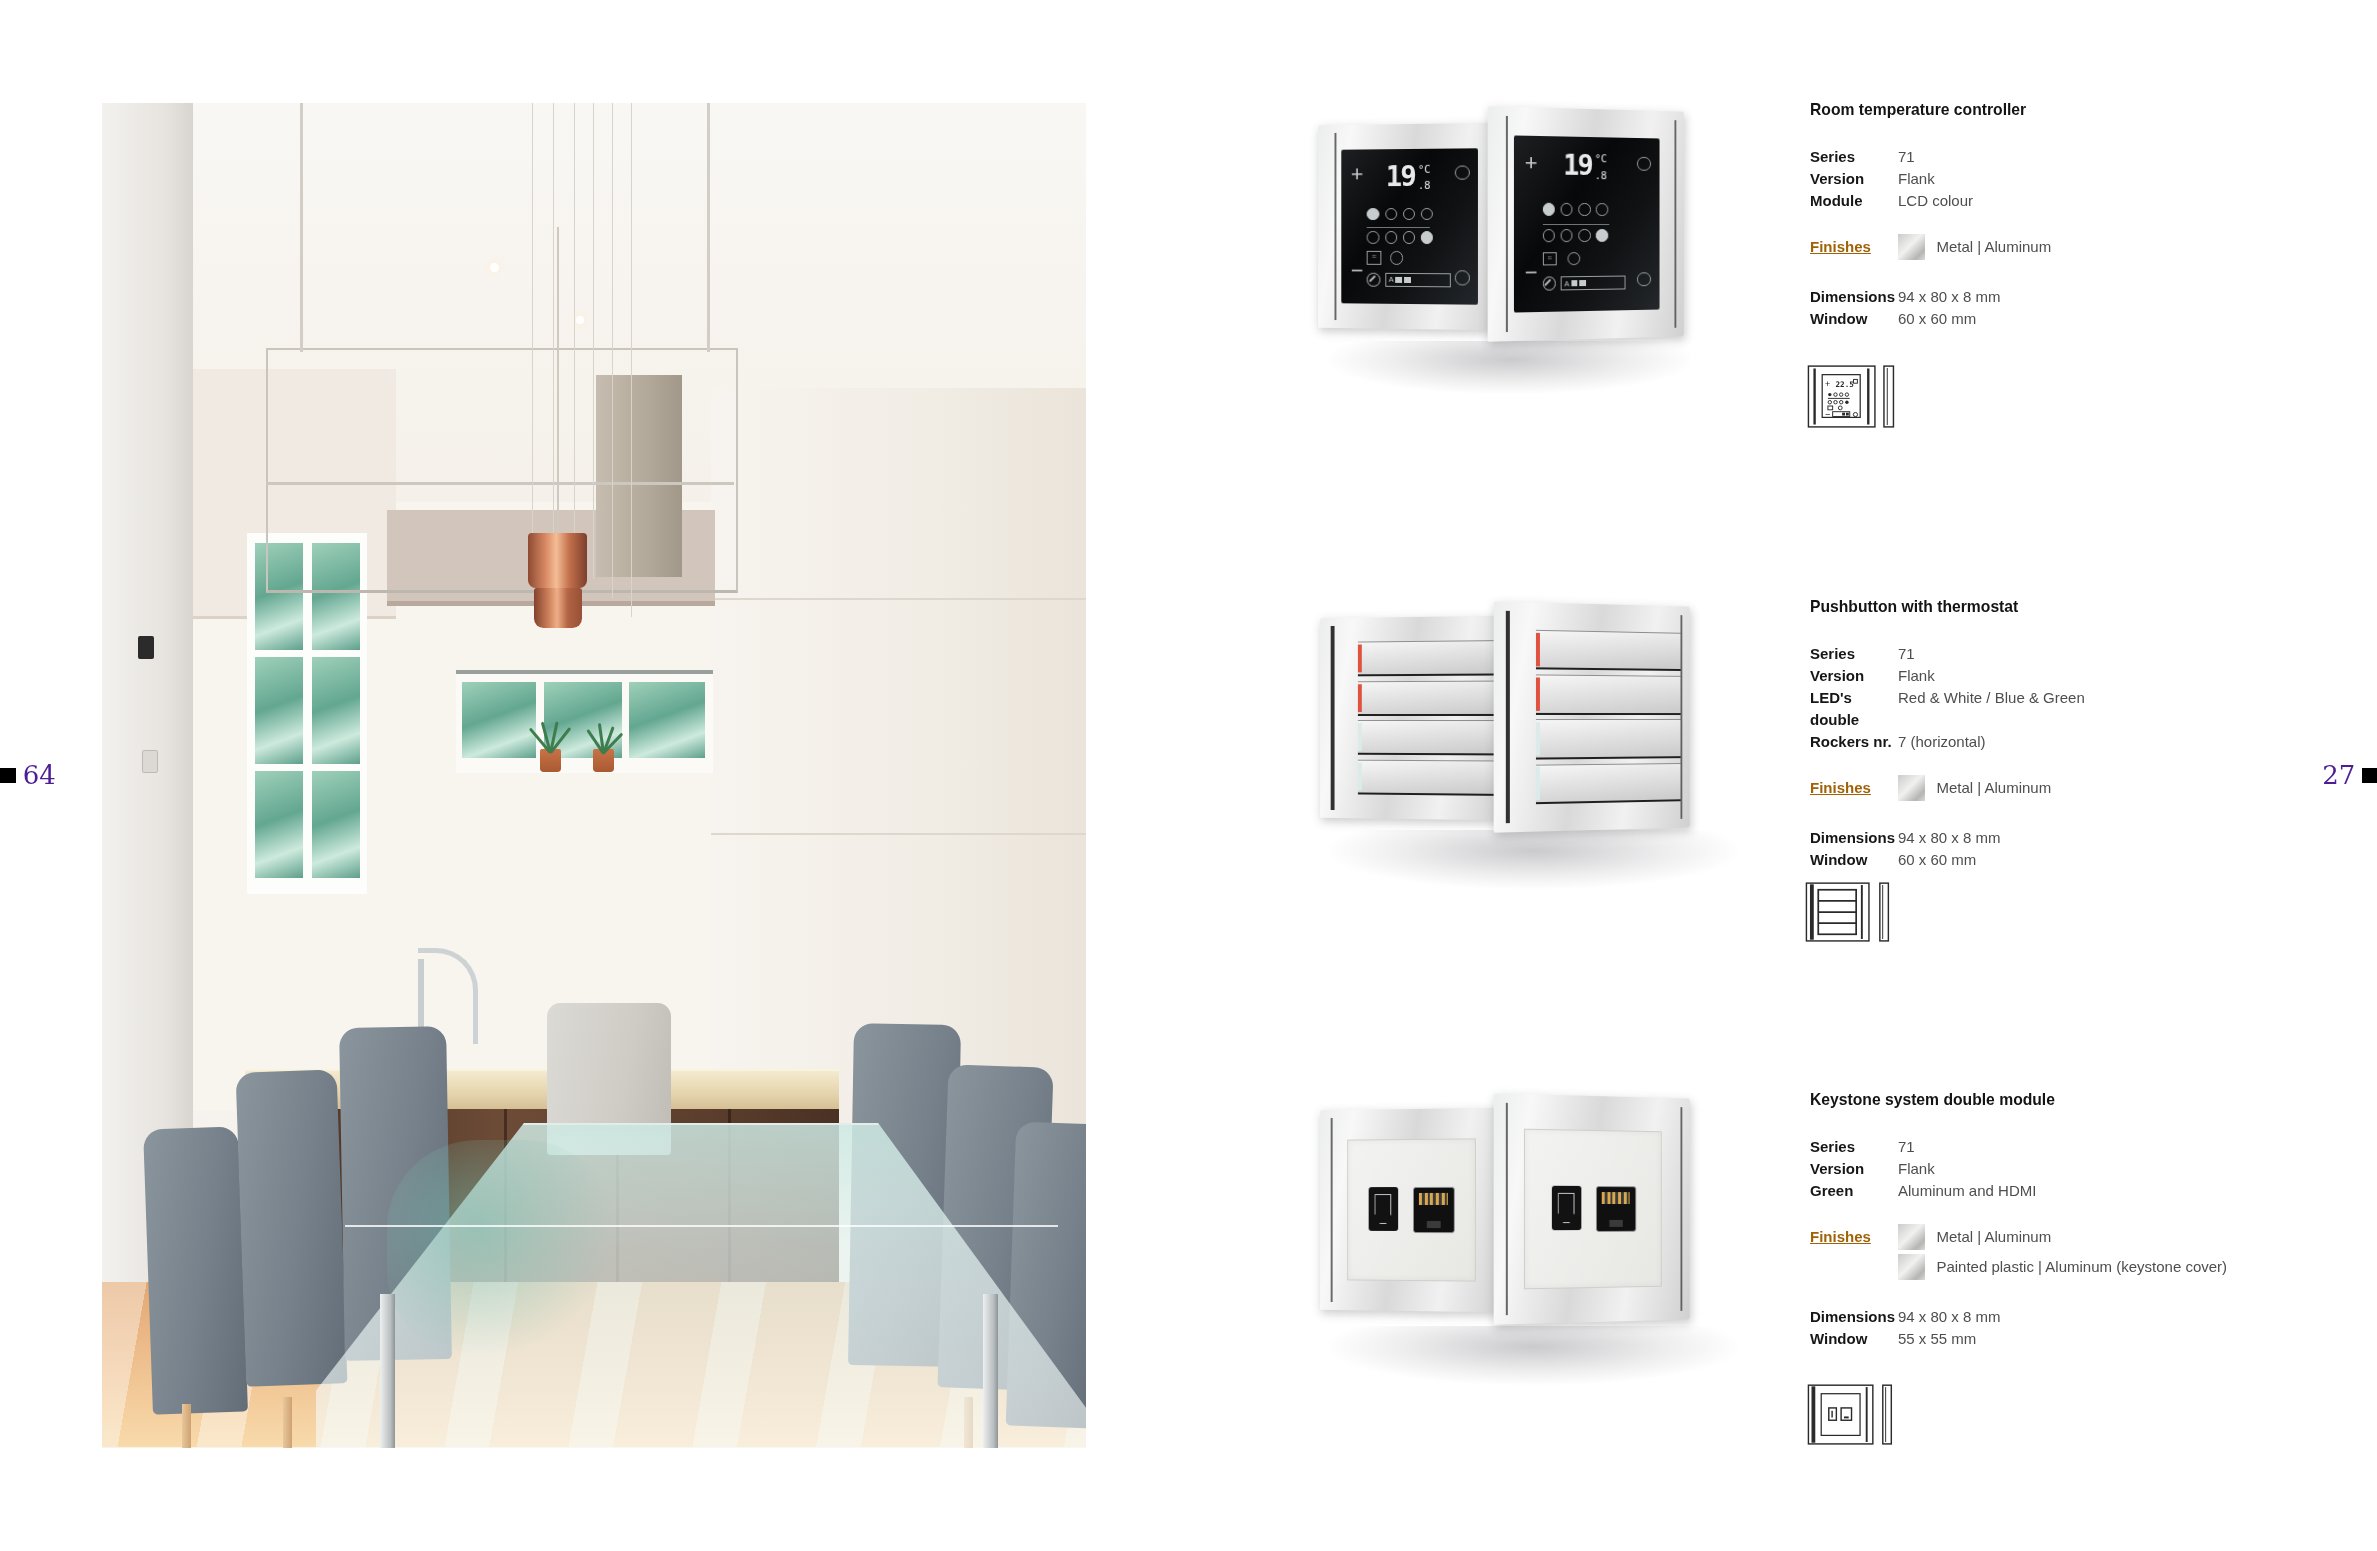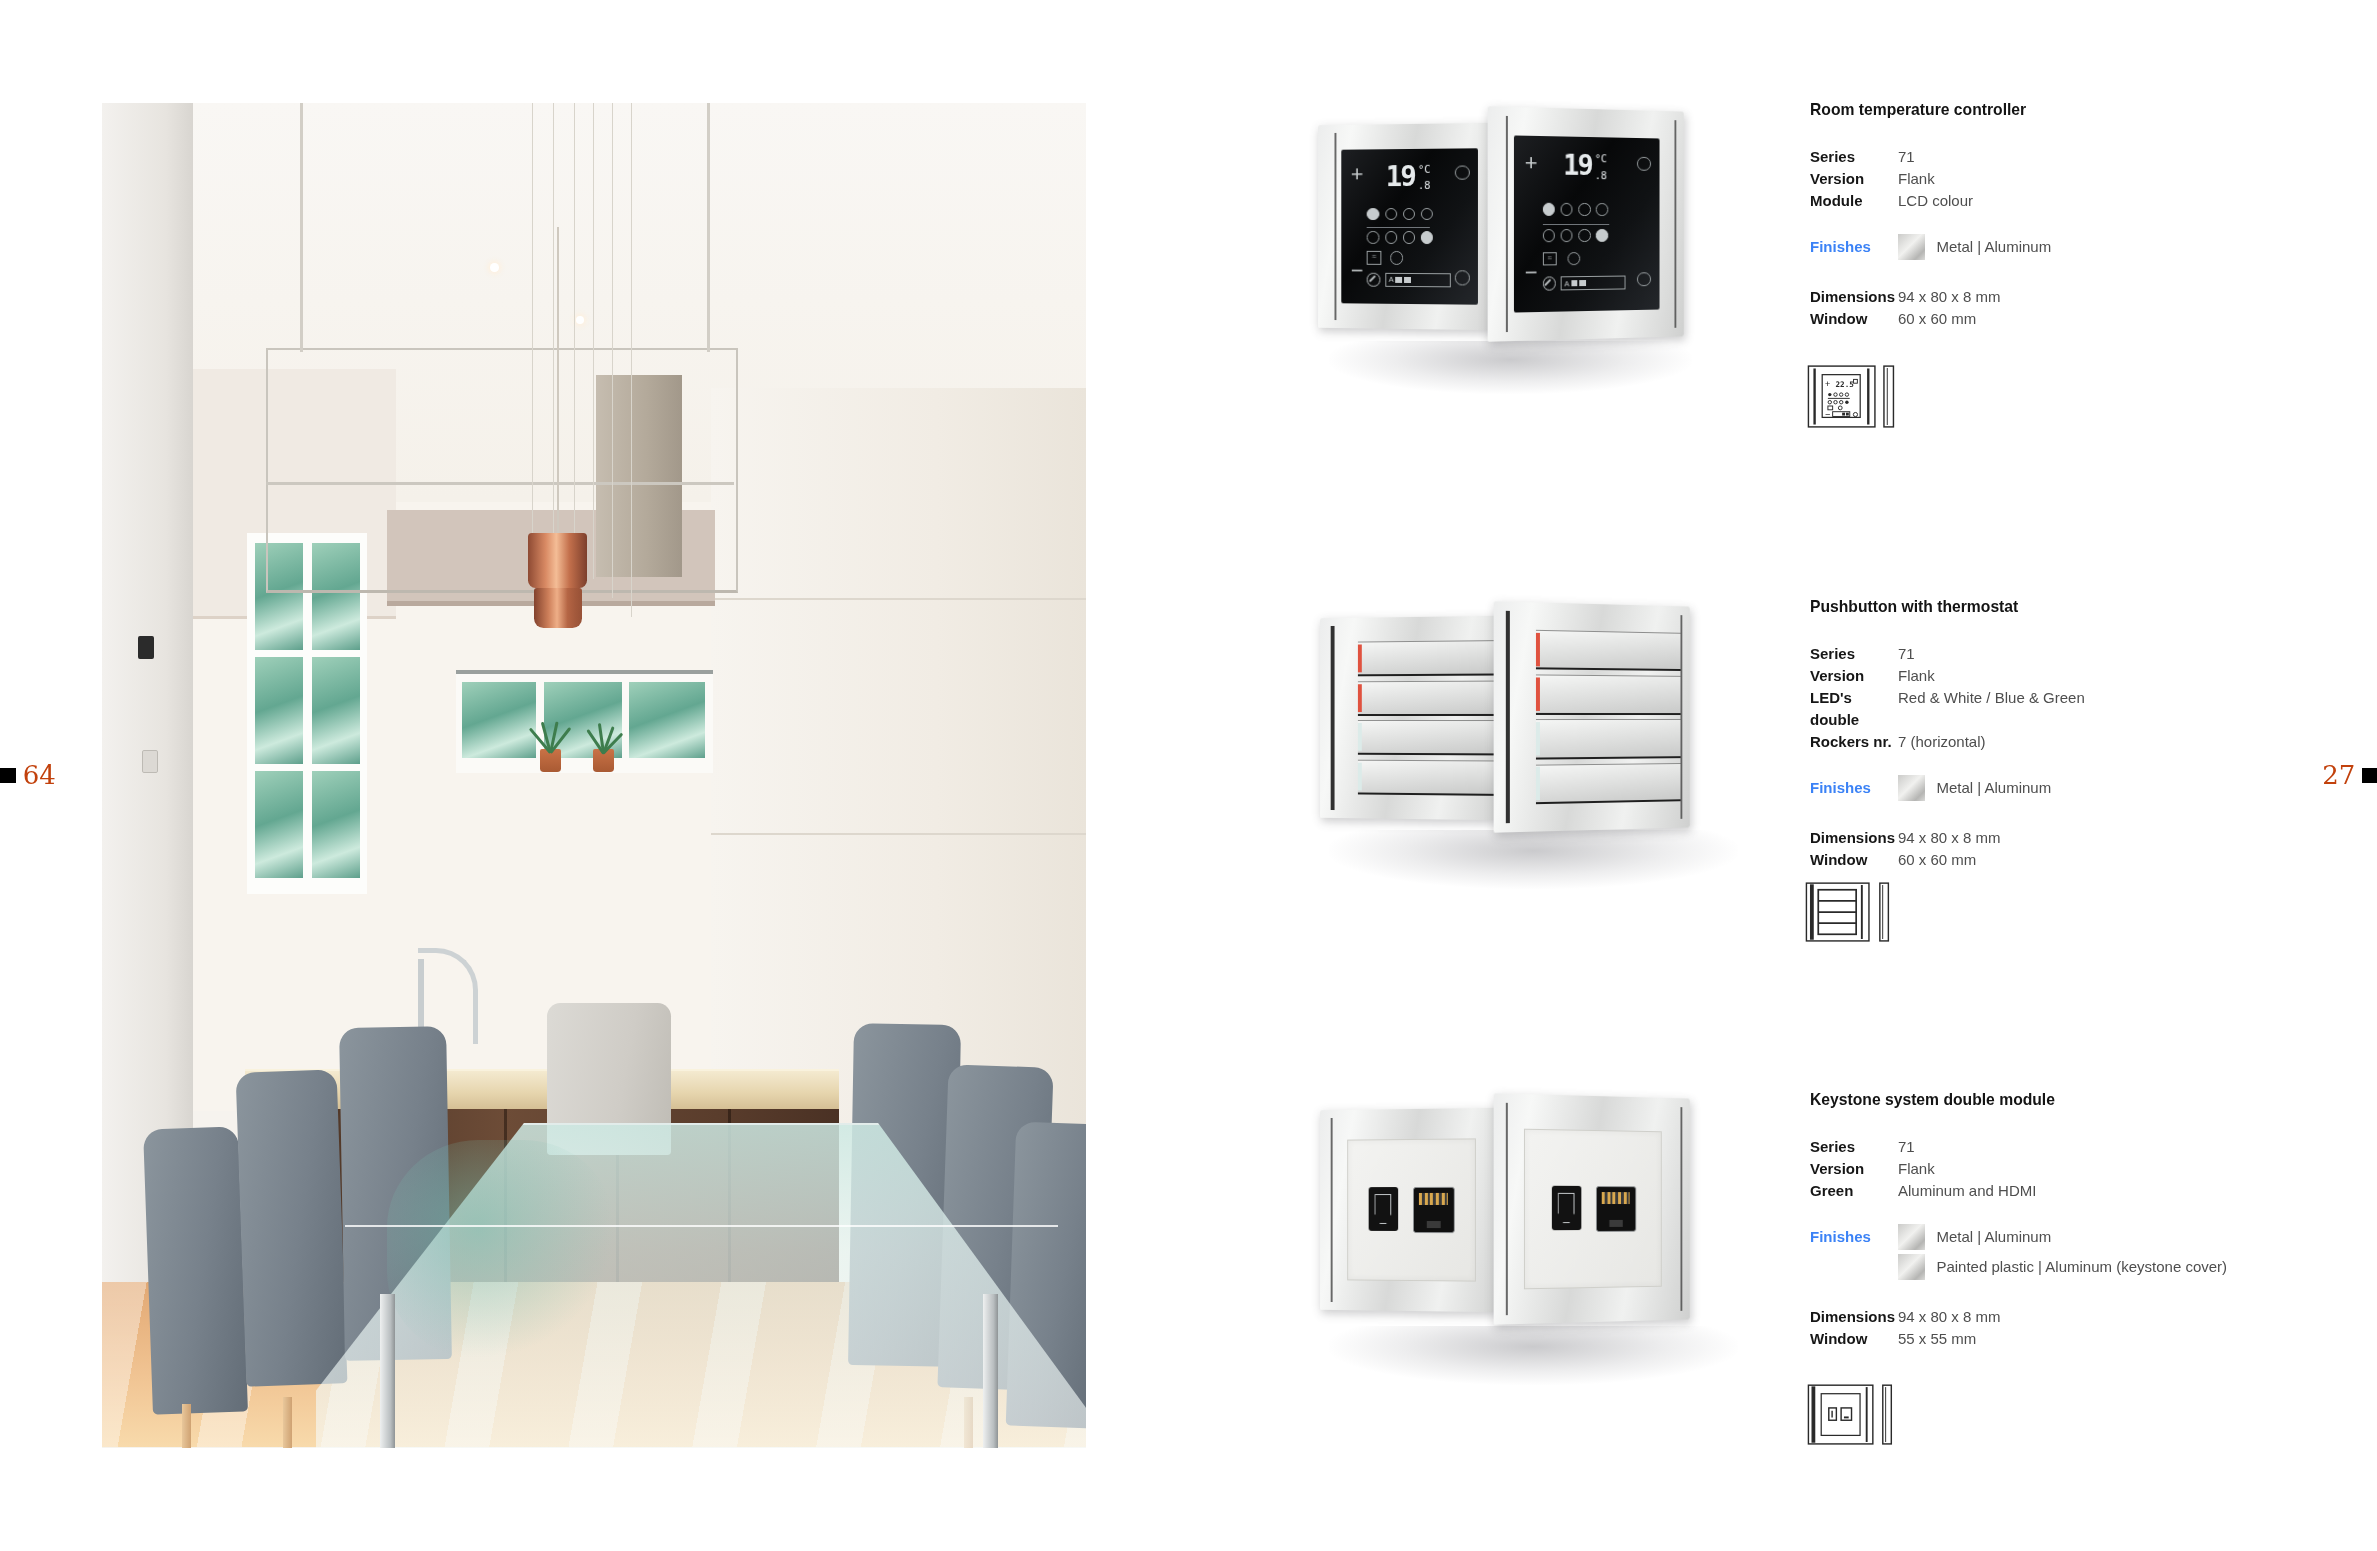--- a/index.html
+++ b/index.html
@@ -1,21 +1,21 @@
 <!DOCTYPE html>
 <html style="font-size:15px"><head>
 <meta charset="utf-8">
 <style>
   html,body{margin:0;padding:0;}
   body{width:2378px;height:1551px;background:#ffffff;position:relative;overflow:hidden;
        font-family:"Liberation Sans",sans-serif;color:#1b1b1b;}
 
   
   .pageno{position:absolute;display:flex;align-items:center;gap:6.7px;
-          font-family:"DejaVu Serif",serif;font-size:26px;color:#c2410c;}
+          font-family:"DejaVu Serif",serif;font-size:26px;color:#4c1d95;}
   #pageno-left{left:0;top:760px;}
   #pageno-right{right:0;top:760px;}
   .pagesq{width:16px;height:15px;background:#000;display:inline-block;}
 
   
   #kitchen-photo{position:absolute;left:102px;top:103px;width:984px;height:1345px;
                  overflow:hidden;background:#f6f3ee;}
   #kitchen-photo div{position:absolute;}
   #ph-ceiling{left:0;top:0;width:984px;height:495px;background:linear-gradient(180deg,#f9f7f4 0%,#f5f1ea 80%);}
   #ph-spot1{left:388px;top:160px;width:8.6px;height:8.6px;border-radius:50%;background:#fff;box-shadow:0 0 5.7px 1.9px rgba(255,240,220,.9);}
@@ -146,21 +146,21 @@
 
   
   .spec-block{position:absolute;left:1810px;width:571px;font-size:15px;line-height:22px;}
   .spec-title{font-weight:700;color:#141414;font-size:15.7px;}
   .specs{margin-top:25px;}
   .spec-row{display:flex;}
   .spec-label{width:88px;font-weight:700;color:#161616;flex-shrink:0;}
   .spec-value{color:#4e4e4e;}
   .fin-wrap{margin-top:22px;}
   .fin-row{display:flex;align-items:center;min-height:26px;margin-bottom:3.8px;}
-  .fin-label{width:88px;font-weight:700;color:#3b82f6;flex-shrink:0;}
+  .fin-label{width:88px;font-weight:700;color:#a16207;flex-shrink:0;text-decoration:underline;}
   .fin-spacer{width:88px;flex-shrink:0;}
   .swatch{width:27px;height:26px;margin-right:11.4px;flex-shrink:0;
      background:linear-gradient(135deg,#cbcbc9 0%,#f1f1ef 45%,#b5b5b3 80%,#dadad8 100%);}
   .fin-text{color:#4e4e4e;}
   .dims{margin-top:26px;}
 
   .line-icon{position:absolute;}
 
   
   #spec1{top:99px;}

